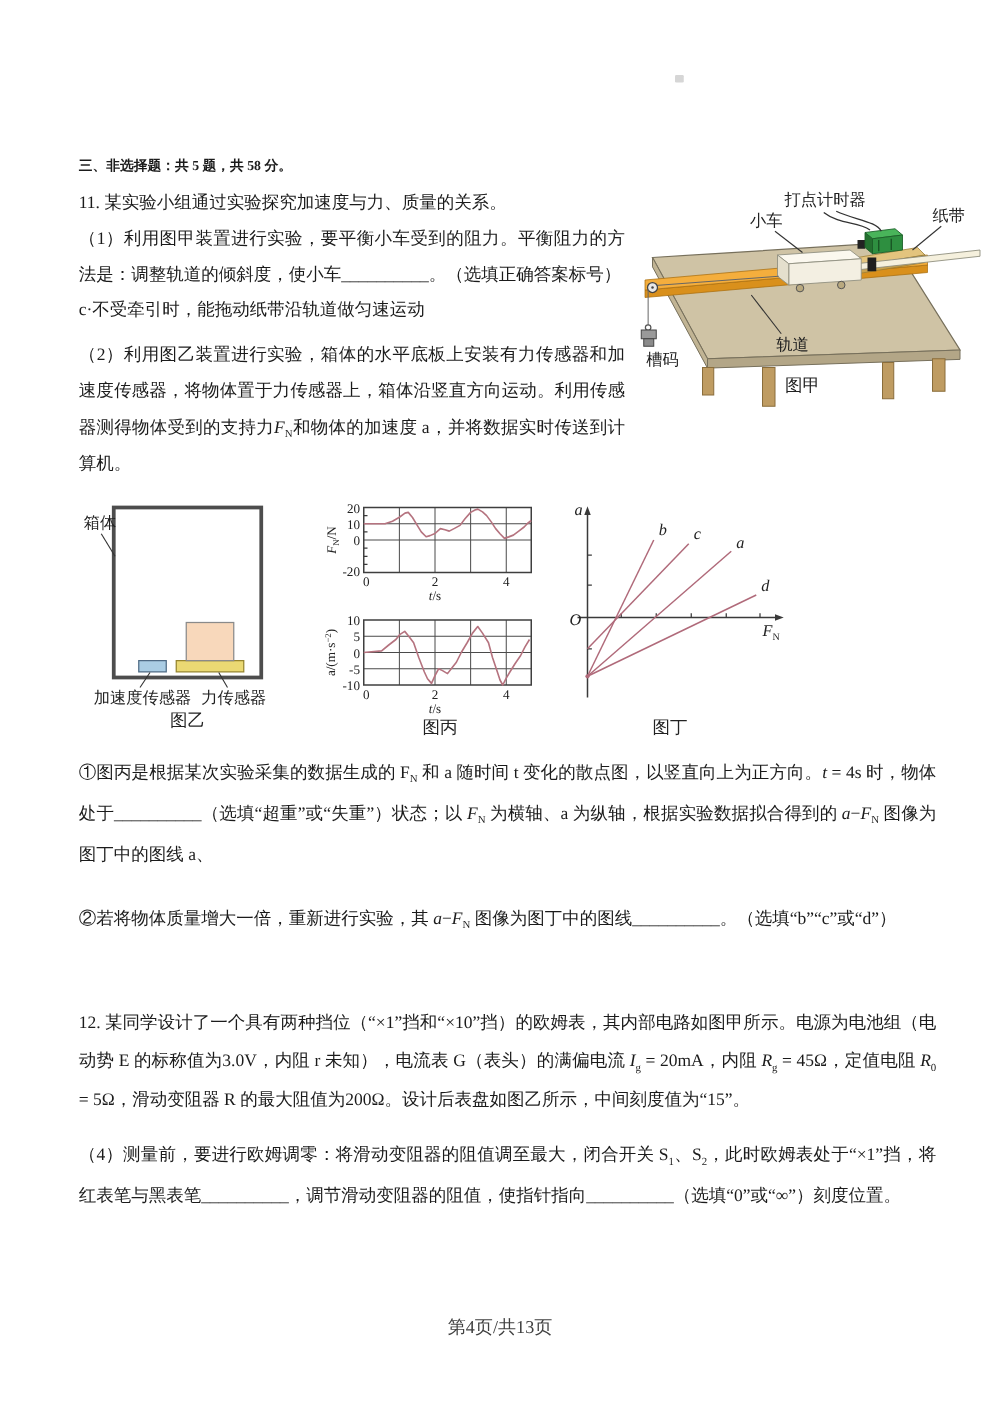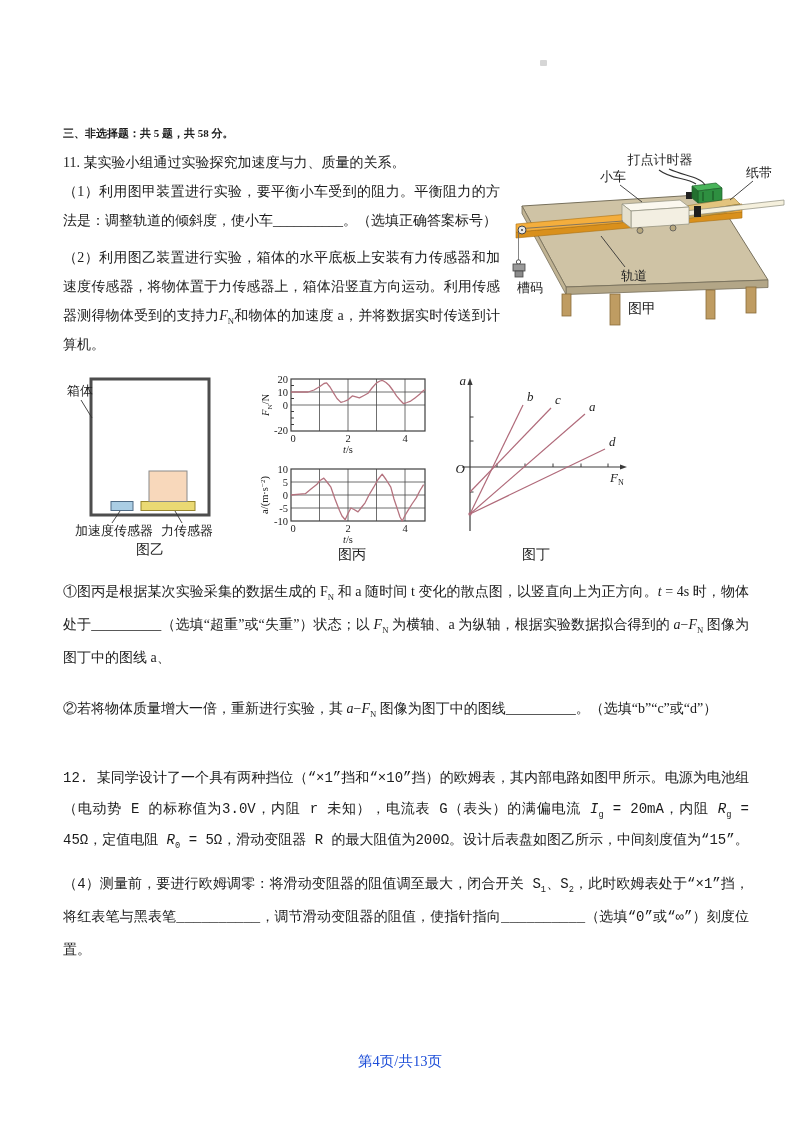--- a/index.html
+++ b/index.html
@@ -15,25 +15,25 @@
   p { margin:0; text-align:justify; font-size:14px; line-height:29px; }
   p.opt { line-height:27px; text-align:left; }
   p.tall { line-height:33px; }
   p.q12intro { line-height:31px; }
   .it { font-style:italic; }
   sub { font-size:.62em; line-height:0; }
   .fig-jia { float:right; width:285px; height:182px; margin:2px -46px 6px 10px; }
   .figrow { display:flex; align-items:flex-start; gap:6px; margin-top:10px; height:196px; }
   .gap-sub1 { margin-top:10px; }
   .gap-sub2 { margin-top:18px; }
-  .q12 { margin-top:38px;font-family:Liberation Mono, monospace; }
+  .q12 { margin-top:51px; }
   .q12 .p1 { margin-top:12px; }
   .p2 { margin-top:8px; }
   .footer { position:absolute; top:1052px; left:0; width:800px; text-align:center;
-    font-size:14.5px; color:#1d4ed8; }
+    font-size:14.5px; color:#404040; }
   svg text { font-family:"Liberation Serif","DejaVu Serif",serif; fill:#222; }
   .plotbox { fill:none; stroke:#3f3f3f; stroke-width:1.2; }
   .grid { stroke:#4a4a4a; stroke-width:0.8; }
   .curve { fill:none; stroke:#b5737f; stroke-width:1.3; stroke-linejoin:round; }
   .axis { stroke:#3a3a3a; stroke-width:1.2; }
   .tick { stroke:#3a3a3a; stroke-width:1; }
   .dline { stroke:#b06a7a; stroke-width:1.2; }
   .leader { stroke:#333; stroke-width:0.9; }
   .cjk13 { font-size:13px; }
   .cjk14 { font-size:14px; }
@@ -117,20 +117,21 @@
           <line x1="243" y1="31" x2="220" y2="50" class="leader"></line>
           <text x="124" y="130" text-anchor="middle" class="cjk13">轨道</text>
           <line x1="115" y1="117" x2="91" y2="86" class="leader"></line>
           <text x="20" y="142" text-anchor="middle" class="cjk13">槽码</text>
           <text x="132" y="163" text-anchor="middle" class="cjk14">图甲</text>
         </svg>
       </div>
 
       <p>11. 某实验小组通过实验探究加速度与力、质量的关系。</p>
       <p><span>（1）利用图甲装置进行实验，要平衡小车受到的阻力。平衡阻力的方法是：调整轨道的倾斜度，使小车</span><span>__________</span><span>。（选填正确答案标号）</span></p>
+      <p class="opt">c·不受牵引时，能拖动纸带沿轨道做匀速运动</p>
 
       <p class="p2"><span>（2）利用图乙装置进行实验，箱体的水平底板上安装有力传感器和加速度传感器，将物体置于力传感器上，箱体沿竖直方向运动。利用传感器测得物体受到的支持力</span><span class="it">F</span><sub>N</sub><span>和物体的加速度 a，并将数据实时传送到计算机。</span></p>
 
       <div class="figrow">
 
         <svg width="188" height="194" viewBox="0 0 188 194">
           <rect x="28" y="10" width="118" height="136" fill="#ffffff" stroke="#4d4d4d" stroke-width="3"></rect>
           <rect x="48" y="132.5" width="22" height="9" fill="#aacde4" stroke="#4f6b85" stroke-width="1"></rect>
           <rect x="78" y="132.5" width="54" height="9" fill="#ead973" stroke="#96852e" stroke-width="1"></rect>
           <rect x="86" y="102" width="38" height="30.5" fill="#f8d8bb" stroke="#8a8a8a" stroke-width="1"></rect>

